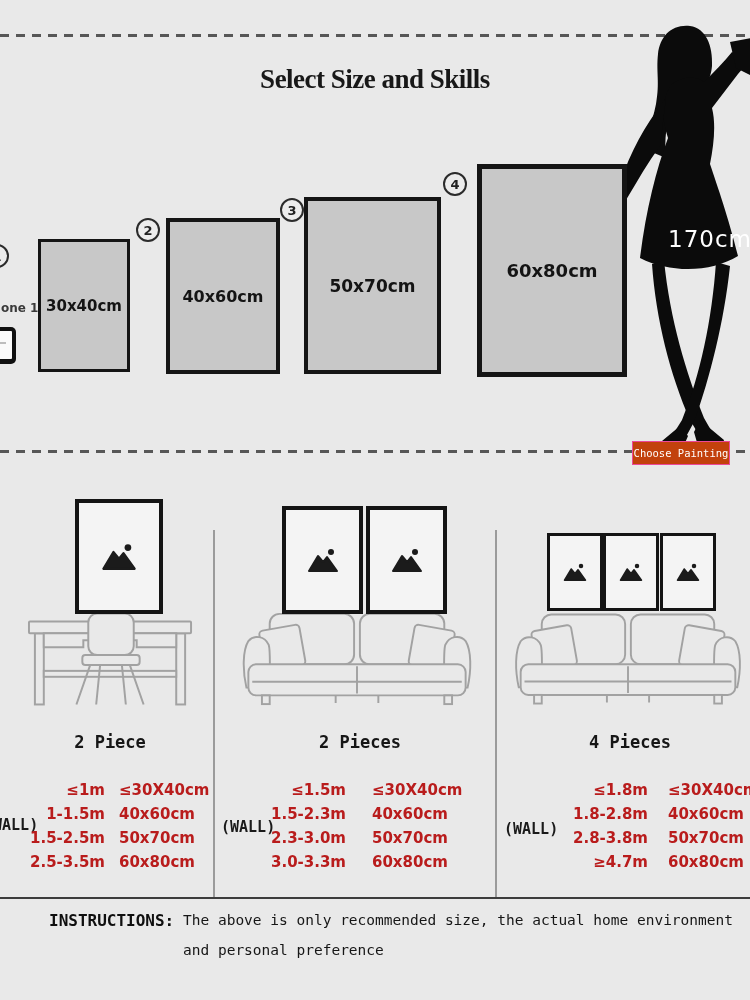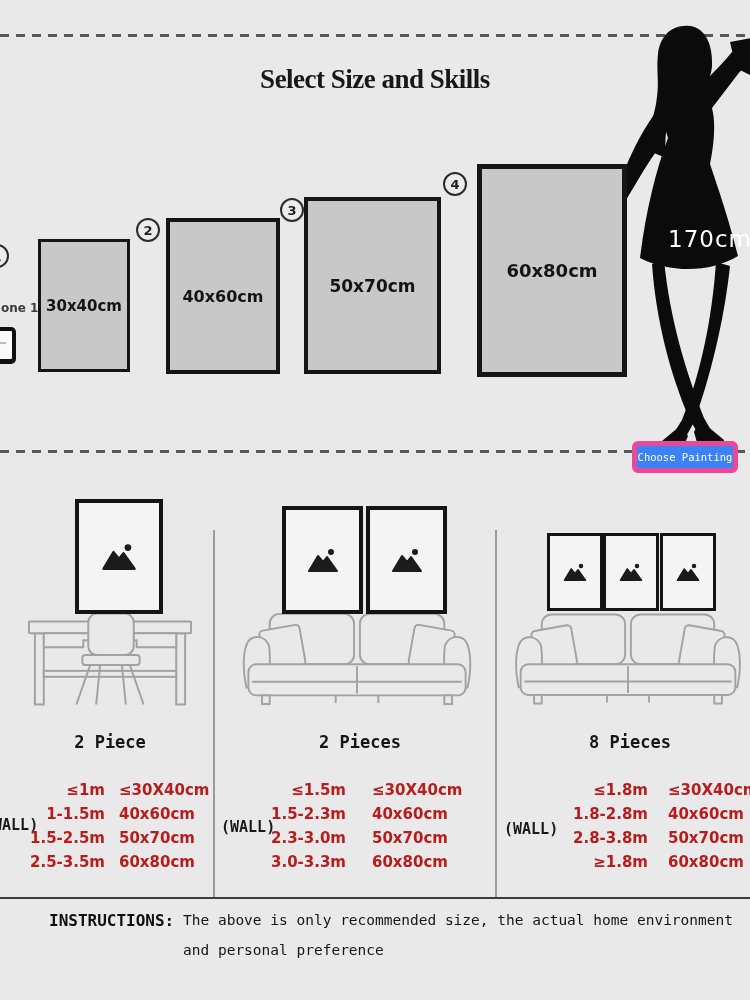--- a/index.html
+++ b/index.html
@@ -12,21 +12,21 @@
          letter-spacing:-0.5px;color:#181818;}
   .frame{position:absolute;background:#c8c8c8;border:4px solid #151515;z-index:3;
          display:flex;align-items:center;justify-content:center;font-weight:bold;color:#141414;}
   .marker{position:absolute;width:20px;height:20px;background:#ececec;border:2px solid #2b2b2b;
           border-radius:50%;display:flex;align-items:center;justify-content:center;z-index:3;
           font-size:13px;font-weight:bold;color:#222;}
   .woman{position:absolute;left:612px;top:20px;z-index:2;}
   .height-label{position:absolute;left:668px;top:226px;z-index:4;color:#ffffff;
                 font-size:23px;letter-spacing:1px;}
   .choose-btn{position:absolute;left:632px;top:441px;width:96px;height:22px;z-index:5;
-              background:#3b82f6;border:5px solid #ec4899;border-radius:6px;color:#fff;
+              background:#c2410c;border:1px solid #ec4899;border-radius:0;color:#fff;
               font-family:"DejaVu Sans Mono",monospace;font-size:10.5px;display:flex;
               align-items:center;justify-content:center;white-space:nowrap;}
   .phone{position:absolute;left:-18px;top:327px;width:34px;height:37px;background:#101010;
          border-radius:5px;z-index:3;}
   .phone .scr{position:absolute;left:4px;right:4px;top:4px;bottom:5px;background:#fafafa;border-radius:1px;}
   .phone .ln{position:absolute;left:50%;top:15px;width:9px;height:2px;margin-left:-2px;background:#bdbdbd;}
   .phone-label{position:absolute;left:1px;top:301px;font-size:12px;font-weight:bold;color:#3a3a3a;z-index:3;}
   .vline{position:absolute;width:2px;top:530px;height:367px;background:#9b9b9b;z-index:1;}
   .hline{position:absolute;left:0;top:897px;width:750px;height:2px;background:#3c3c3c;z-index:1;}
   .pframe{position:absolute;background:#f4f4f4;border:4px solid #141414;z-index:2;
@@ -193,21 +193,21 @@
       <rect x="176" y="18" width="42" height="42" rx="4" transform="rotate(10 197 39)"></rect>
       <path d="M30,80 L6,80 C2,62 2,42 8,32 C14,25 25,27 29,36 C31,42 30,60 30,80 Z"></path>
       <path d="M210,80 L234,80 C238,62 238,42 232,32 C226,25 215,27 211,36 C209,42 210,60 210,80 Z"></path>
       <rect x="8" y="56" width="224" height="32" rx="8"></rect>
       <path d="M120,58 L120,86 M12,74 L228,74" fill="none"></path>
       <rect x="22" y="88" width="8" height="9"></rect>
         <rect x="210" y="88" width="8" height="9"></rect>
       <path d="M98,88 L98,96 M142,88 L142,96" fill="none"></path>
     </g>
   </svg>
-  <div class="scene-label" style="left:555px;width:150px">8 Pieces</div>
+  <div class="scene-label" style="left:555px;width:150px">4 Pieces</div>
 
   <div class="wall" style="left:-16px;top:816px">(WALL)</div>
   <div class="trow" style="left:20px;top:779px">
     <span class="c1" style="width:85px">≤1m</span>
     <span class="c2" style="margin-left:14px">≤30X40cm</span>
   </div>
   <div class="trow" style="left:20px;top:803px">
     <span class="c1" style="width:85px">1-1.5m</span>
     <span class="c2" style="margin-left:14px">40x60cm</span>
   </div>
@@ -245,21 +245,21 @@
   </div>
   <div class="trow" style="left:560px;top:803px">
     <span class="c1" style="width:88px">1.8-2.8m</span>
     <span class="c2" style="margin-left:20px">40x60cm</span>
   </div>
   <div class="trow" style="left:560px;top:827px">
     <span class="c1" style="width:88px">2.8-3.8m</span>
     <span class="c2" style="margin-left:20px">50x70cm</span>
   </div>
   <div class="trow" style="left:560px;top:851px">
-    <span class="c1" style="width:88px">≥1.8m</span>
+    <span class="c1" style="width:88px">≥4.7m</span>
     <span class="c2" style="margin-left:20px">60x80cm</span>
   </div>
 
   <div class="instr-head">INSTRUCTIONS:</div>
   <div class="instr-line" style="top:942px">and personal preference</div>
   <div class="instr-line" style="top:912px">The above is only recommended size, the actual home environment</div>
 
 </div>
 
 </body></html>

